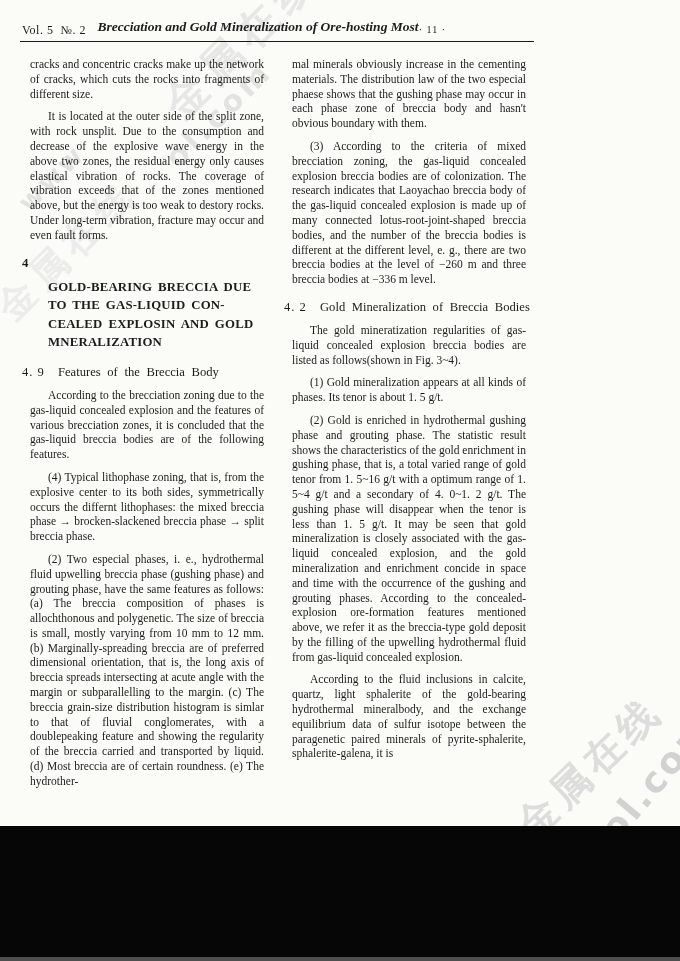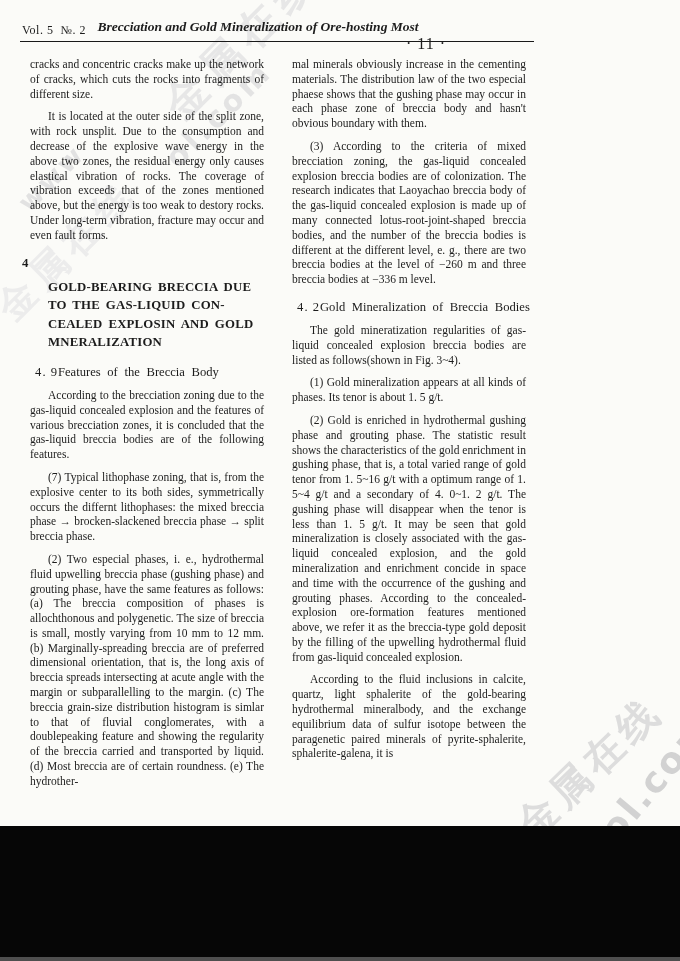--- a/index.html
+++ b/index.html
@@ -8,38 +8,38 @@
     background:#fbfbf8; overflow:hidden;
     font-family:"Liberation Serif","DejaVu Serif",serif;
     color:#1c1c1c;
   }
 
   
   .header { position:absolute; left:22px; top:19px; width:512px; height:20px; }
   .volno  { position:absolute; left:0; top:4px; font-size:12px; letter-spacing:.5px; white-space:nowrap; }
   .jtitle { position:absolute; left:70px; right:110px; top:0; text-align:center;
             font-style:italic; font-weight:bold; font-size:13.5px; white-space:nowrap; }
-  .pageno { position:absolute; right:88px; top:16px; font-size:16px; letter-spacing:1px; }
+  .pageno { position:absolute; right:88px; top:5px; font-size:10px; letter-spacing:1px; }
   .rule   { position:absolute; left:20px; top:41px; width:514px; height:0;
             border-top:1.7px solid #191919; }
 
   
   .bodywrap { position:absolute; left:22px; top:49px; width:512px; display:flex; gap:12px; }
   .col  { width:250px; font-size:11.5px; line-height:14.8px; text-align:justify;
           text-justify:inter-word; }
   .para { margin:8px; }
   .para.indent { text-indent:18px; }
 
   .h1 { display:flex; font-weight:bold; font-size:12.8px; line-height:18.6px;
         margin:11px 0 12px; text-align:left; }
   .h1 .num { flex:none; width:26px; }
   .h1 .txt { white-space:pre-line; letter-spacing:.2px; word-spacing:2.5px;margin-top:24px; }
 
   .h2 { display:flex; font-size:12.6px; line-height:16px; margin:12px 0 5px; text-align:left; }
-  .h2 .num { flex:none; width:36px; letter-spacing:1px;text-align:right; }
+  .h2 .num { flex:none; width:36px; letter-spacing:1px; }
   .h2 .txt { word-spacing:3.5px; }
 
   
   .wm { position:absolute; pointer-events:none; white-space:nowrap;
         font-family:"DejaVu Sans","Liberation Sans",sans-serif; font-weight:bold; }
   .wm-cn-tl  { left:152px; top:92px;  font-size:42px; color:#e7e7e7; letter-spacing:8px;
                transform:rotate(-45deg); transform-origin:left top; }
   .wm-com-tl { left:158px; top:150px; font-size:30px; color:#e3e3e3; letter-spacing:4px;
                transform:rotate(-45deg); transform-origin:left top; }
   .wm-www    { left:12px;  top:196px; font-size:26px; color:#e2e2e2; letter-spacing:3px;
@@ -85,21 +85,21 @@
           <span class="txt">GOLD-BEARING BRECCIA DUE
 TO THE GAS-LIQUID CON-
 CEALED EXPLOSIN AND GOLD
 MNERALIZATION</span>
         </div>
         <div class="h2">
           <span class="num">4. 9</span>
           <span class="txt">Features of the Breccia Body</span>
         </div>
         <p class="para indent">According to the brecciation zoning due to the gas-liquid concealed explosion and the features of various brecciation zones, it is concluded that the gas-liquid breccia bodies are of the following features.</p>
-        <p class="para indent">(7) Typical lithophase zoning, that is, from the explosive center to its both sides, symmetrically occurs the differnt lithophases: the mixed breccia phase → brocken-slackened breccia phase → split breccia phase.</p>
+        <p class="para indent">(4) Typical lithophase zoning, that is, from the explosive center to its both sides, symmetrically occurs the differnt lithophases: the mixed breccia phase → brocken-slackened breccia phase → split breccia phase.</p>
         <p class="para indent">(2) Two especial phases, i. e., hydrothermal fluid upwelling breccia phase (gushing phase) and grouting phase, have the same features as follows: (a) The breccia composition of phases is allochthonous and polygenetic. The size of breccia is small, mostly varying from 10 mm to 12 mm. (b) Marginally-spreading breccia are of preferred dimensional orientation, that is, the long axis of breccia spreads intersecting at acute angle with the margin or subparallelling to the margin. (c) The breccia grain-size distribution histogram is simlar to that of fluvial conglomerates, with a doublepeaking feature and showing the regularity of the breccia carried and transported by liquid. (d) Most breccia are of certain roundness. (e) The hydrother-</p>
       </div>
     <div class="col">
         <p class="para">mal minerals obviously increase in the cementing materials. The distribution law of the two especial phaese shows that the gushing phase may occur in each phase zone of breccia body and hasn't obvious boundary with them.</p>
         <p class="para indent">(3) According to the criteria of mixed brecciation zoning, the gas-liquid concealed explosion breccia bodies are of colonization. The research indicates that Laoyachao breccia body of the gas-liquid concealed explosion is made up of many connected lotus-root-joint-shaped breccia bodies, and the number of the breccia bodies is different at the different level, e. g., there are two breccia bodies at the level of −260 m and three breccia bodies at −336 m level.</p>
         <div class="h2">
           <span class="num">4. 2</span>
           <span class="txt">Gold Mineralization of Breccia Bodies</span>
         </div>
         <p class="para indent">The gold mineratization regularities of gas-liquid concealed explosion breccia bodies are listed as follows(shown in Fig. 3~4).</p>

